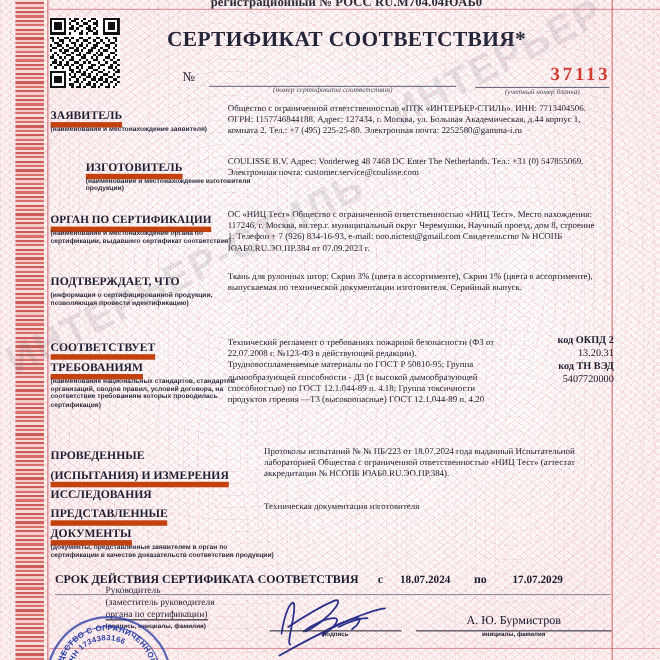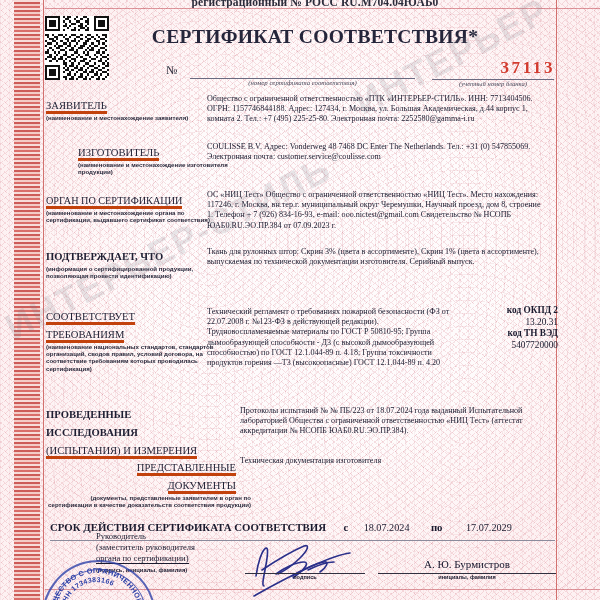--- a/index.html
+++ b/index.html
@@ -91,42 +91,42 @@
     position:absolute;left:45px;top:16px;width:64px;height:64px;
     background:#fff;
   }
   .qr svg{display:block;}
 
   
   .lbl{
     position:absolute;left:46px;width:160px;color:#1e1e32;
   }
   .lbl .h{
-    font-size:10.6px;font-weight:normal;line-height:12.4px;
-    display:inline;border-bottom:3px solid #c2410c;
+    font-size:10.6px;font-weight:bold;line-height:12.4px;
+    display:inline;border-bottom:5px solid #c2410c;
   }
   .lbl .h2{font-size:10.6px;font-weight:bold;line-height:12.8px;}
   .lbl .sub{
     font-size:6.1px;line-height:7.2px;font-weight:bold;color:#2a2a3c;margin-top:1px;
     font-family:"Liberation Sans",sans-serif;
   }
   .val{
     position:absolute;color:#1a1a2e;font-size:8.1px;line-height:10.2px;
   }
   .codes{
     position:absolute;right:42px;text-align:right;color:#1a1a2e;width:120px;
   }
   .codes .cb{font-size:9.3px;font-weight:bold;line-height:11.6px;}
   .codes .cv{font-size:9.3px;line-height:11.6px;}
 
   .validity{
     position:absolute;left:50px;top:521px;font-size:10.8px;font-weight:bold;color:#1a1a2e;
     white-space:nowrap;
   }
-  .validity .d{font-weight:normal;font-size:10.2px;margin-top:39px;}
+  .validity .d{font-weight:bold;font-size:10.2px;margin-top:39px;}
   .validity-rule{position:absolute;left:50px;top:540px;width:505px;height:1px;background:#8b8b9c;}
 
   .sig-role{
     position:absolute;left:96px;top:531px;color:#1a1a2e;font-size:8.6px;line-height:11px;
   }
   .sig-role .u{border-bottom:1px solid #1a1a2e;display:inline;font-family:Liberation Serif, serif;}
   .sig-role .mini{font-size:5.8px;font-weight:bold;margin-top:1px;font-family:"Liberation Sans",sans-serif;}
   .sig-rule{position:absolute;left:245px;top:573px;width:120px;height:1px;background:#30303f;}
   .sig-cap{position:absolute;left:245px;top:574px;width:120px;text-align:center;font-size:5.6px;font-weight:bold;color:#1a1a2e;font-family:"Liberation Sans",sans-serif;}
   .name-rule{position:absolute;left:378px;top:573px;width:178px;height:1px;background:#30303f;}
@@ -452,26 +452,26 @@
 
     <div class="codes" style="top:305px;">
       <div class="cb">код ОКПД 2</div>
       <div class="cv">13.20.31</div>
       <div class="cb">код ТН ВЭД</div>
       <div class="cv">5407720000</div>
     </div>
 
     <div class="lbl" style="top:404px;width:190px;">
       <div><span class="h2">ПРОВЕДЕННЫЕ</span></div>
+      <div><span class="h">(ИСПЫТАНИЯ) И ИЗМЕРЕНИЯ</span></div>
       <div><span class="h2">ИССЛЕДОВАНИЯ</span></div>
-      <div><span class="h">(ИСПЫТАНИЯ) И ИЗМЕРЕНИЯ</span></div>
     </div>
     <div class="val" style="left:240px;top:406px;width:305px;">Протоколы испытаний № № ПБ/223 от 18.07.2024 года выданный Испытательной лабораторией Общества с ограниченной ответственностью «НИЦ Тест» (аттестат аккредитации № НСОПБ ЮАБ0.RU.ЭО.ПР.384).</div>
 
-    <div class="lbl" style="top:457px;width:190px;text-align:right;">
+    <div class="lbl" style="top:457px;width:190px;">
       <div><span class="h">ПРЕДСТАВЛЕННЫЕ</span></div>
       <div><span class="h">ДОКУМЕНТЫ</span></div>
       <div class="sub" style="width:205px">(документы, представленные заявителем в орган по сертификации в качестве доказательств соответствия продукции)</div>
     </div>
     <div class="val" style="left:240px;top:456px;width:300px;">Техническая документация изготовителя</div>
 
     <div class="validity">
       <span>СРОК ДЕЙСТВИЯ СЕРТИФИКАТА СООТВЕТСТВИЯ</span>
       <span style="display:inline-block;width:12px"></span>
       <span>с</span>

